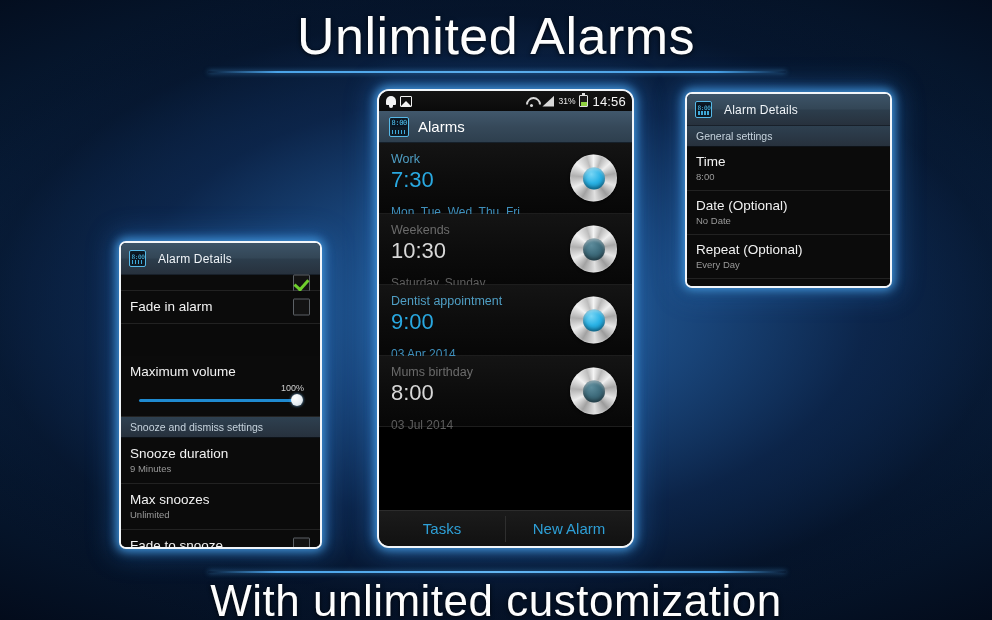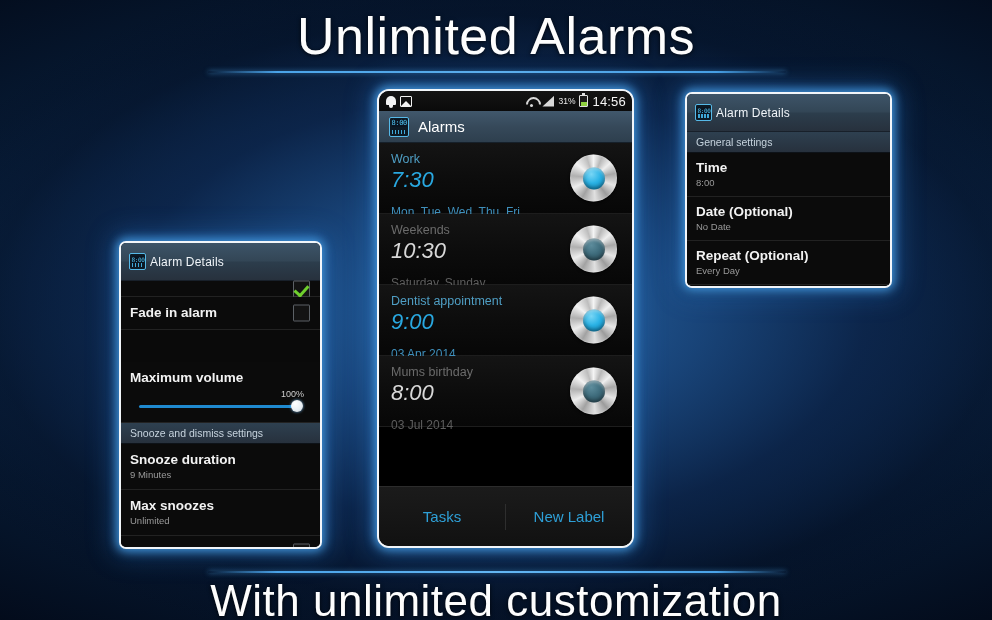--- a/index.html
+++ b/index.html
@@ -55,22 +55,22 @@
     border-radius: 7px;
     overflow: hidden;
     box-shadow: 0 0 10px 3px rgba(70,160,235,0.85),
                 0 0 26px 7px rgba(40,110,190,0.45),
                 0 3px 12px rgba(0,0,0,0.6);
   }
 
   .titlebar {
     display: flex;
     align-items: center;
-    gap: 4px;
-    height: 38px;
+    gap: 12px;
+    height: 32px;
     padding: 0 8px;
     background: linear-gradient(180deg, #3d5468 0%, #334656 48%, #2c3d4c 52%, #27313d 100%);
     border-bottom: 1px solid #18202a;
   }
   .titlebar .tb-text {
     color: #f0f4f8;
     font-size: 12px;
     letter-spacing: 0.2px;
   }
 
@@ -116,21 +116,20 @@
     position: relative;
     padding: 6px 9px 7px 9px;
     border-bottom: 1px solid #222222;
     background: #0b0b0b;
   }
   .row:last-child { border-bottom: none; }
   .row .r-title {
     color: #f2f2f2;
     font-size: 13.5px;
     line-height: 17px;
-    font-weight: bold;
   }
   .row .r-sub {
     color: #9a9a9a;
     font-size: 9.5px;
     line-height: 12px;
     margin-top: 1px;
   }
 
   .checkbox {
     position: absolute;
@@ -331,21 +330,20 @@
   }
   .alarm-row .a-label {
     font-size: 12.5px;
     line-height: 15px;
   }
   .alarm-row .a-time {
     font-size: 22px;
     line-height: 25px;
     font-weight: 400;
     margin-top: 0px;
-    font-style: italic;
   }
   .alarm-row .a-days {
     font-size: 12px;
     line-height: 15px;
     margin-top: 13px;
   }
   .alarm-row.on .a-label { color: #4f9ec4; }
   .alarm-row.on .a-time { color: #29a8e0; }
   .alarm-row.on .a-days { color: #3f8fbb; }
   .alarm-row.off .a-label { color: #6b6b6b; }
@@ -378,21 +376,21 @@
   }
   .toggle-knob.off .center {
     background: radial-gradient(circle at 38% 30%, #5d8c9c 0%, #3f6d7d 45%, #2d5361 100%);
   }
 
   .list-empty { background: #050505; flex: 1; }
 
   .phone-bottombar {
     position: absolute;
     left: 0; right: 0; bottom: 0;
-    height: 60px;
+    height: 36px;
     display: flex;
     align-items: center;
     background: linear-gradient(180deg, #1b1b1b 0%, #111111 100%);
     border-top: 1px solid #2c2c2c;
   }
   .phone-bottombar .bb-btn {
     flex: 1;
     text-align: center;
     color: #2e9fd6;
     font-size: 15px;
@@ -529,21 +527,21 @@
           <span class="center"></span>
         </span>
       </div>
 
       <div class="list-empty"></div>
     </div>
 
     <div class="phone-bottombar">
       <span class="bb-btn">Tasks</span>
       <span class="bb-div"></span>
-      <span class="bb-btn">New Label</span>
+      <span class="bb-btn">New Alarm</span>
     </div>
   </div>
 
   <div class="panel" id="right-panel">
     <div class="titlebar">
       <span class="appicon">
         <span class="ai-screen">8:00</span>
         <span class="ai-grill"></span>
       </span>
       <span class="tb-text">Alarm Details</span>

